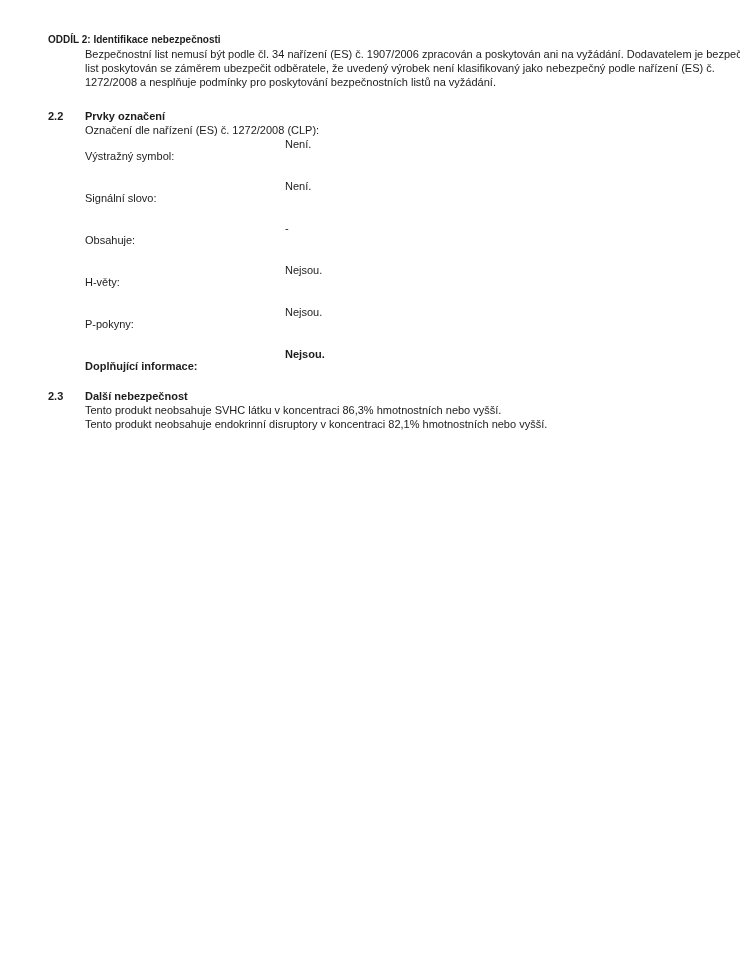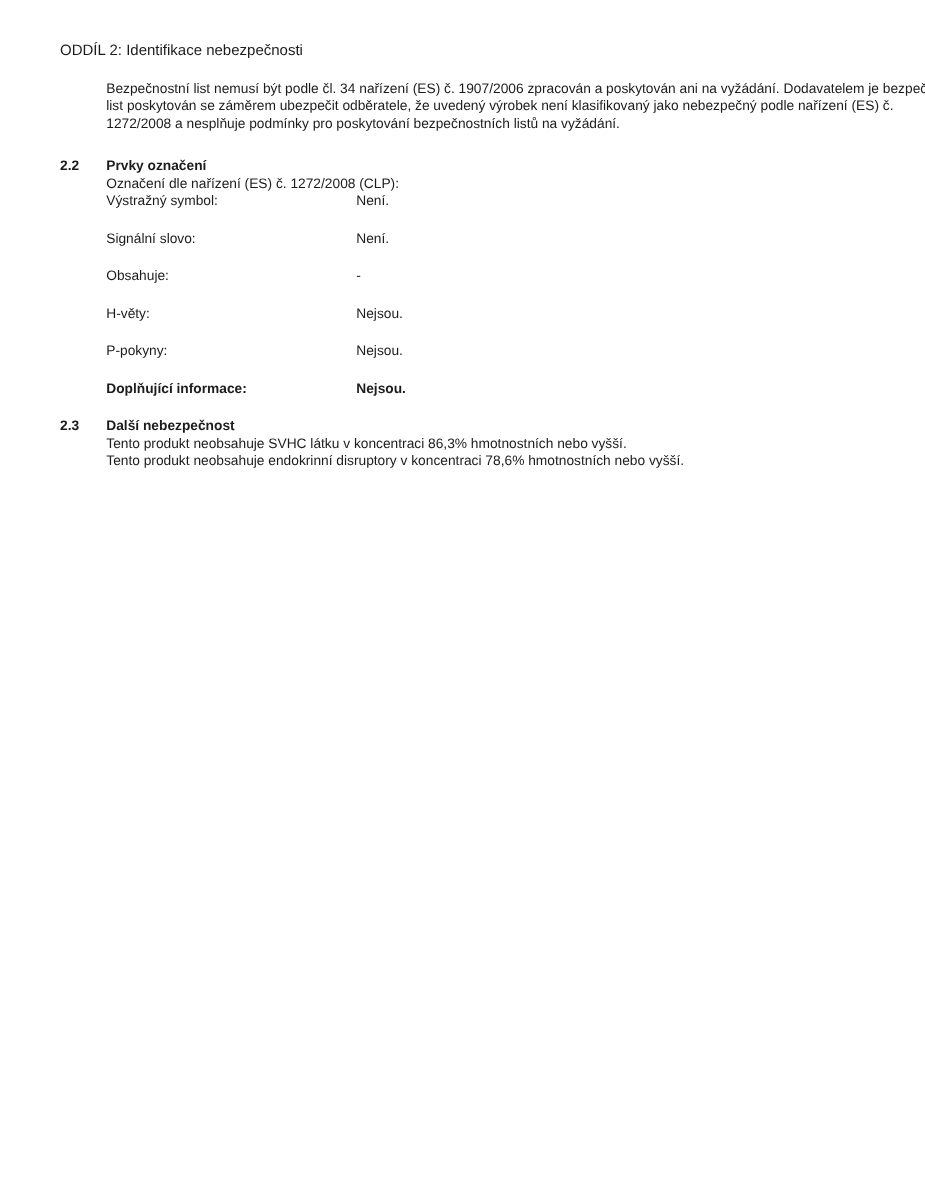--- a/index.html
+++ b/index.html
@@ -14,23 +14,22 @@
     background: #ffffff;
     box-sizing: border-box;
     padding: 33px 48px 0 48px;
     font-family: "Liberation Sans", sans-serif;
     font-size: 11px;
     line-height: 14px;
     color: #1c1c1c;
     overflow: hidden;
   }
   .doc-title {
-    font-weight: normal;
-    font-size: 12px;
-    margin-bottom: 17px;
+    font-weight: bold;
+    font-size: 10px;
   }
   .section {
     margin-bottom: 0;
   }
   .sec-head {
     display: flex;
     font-weight: bold;
   }
   .sec-num {
     width: 37px;
@@ -43,20 +42,21 @@
   .gap-rows-23 { height: 16px; }
   .para-line { white-space: nowrap; }
   .label-row {
     display: flex;
     margin-bottom: 16px;
   }
   .label-row.tight { margin-bottom: 0; font-weight: bold; }
   .label-col {
     width: 200px;
     flex: 0 0 200px;
+    margin-top: 12px;
   }
   .value-col {
     flex: 1;
   }
 </style>
 </head>
 <body>
 
 <div class="page">
 
@@ -114,17 +114,17 @@
 
   <div class="gap-rows-23"></div>
 
   <div class="section">
     <div class="sec-head">
       <span class="sec-num">2.3</span>
       <span>Další nebezpečnost</span>
     </div>
     <div class="sec-body">
       <div class="para-line">Tento produkt neobsahuje SVHC látku v koncentraci 86,3% hmotnostních nebo vyšší.</div>
-      <div class="para-line">Tento produkt neobsahuje endokrinní disruptory v koncentraci 78,6% hmotnostních nebo vyšší.</div>
+      <div class="para-line">Tento produkt neobsahuje endokrinní disruptory v koncentraci 82,1% hmotnostních nebo vyšší.</div>
     </div>
   </div>
 
 </div>
 
 </body></html>

